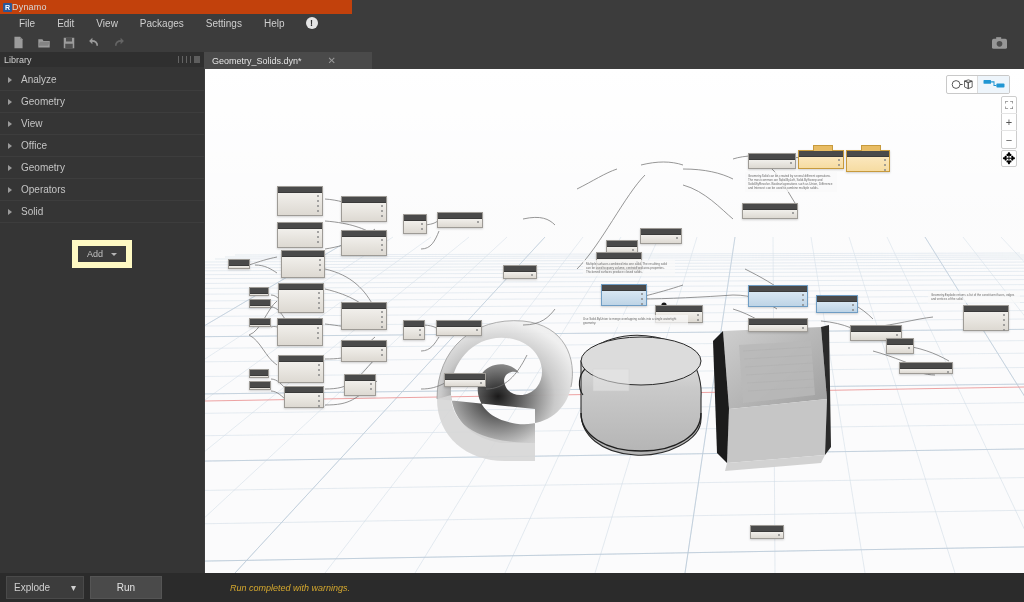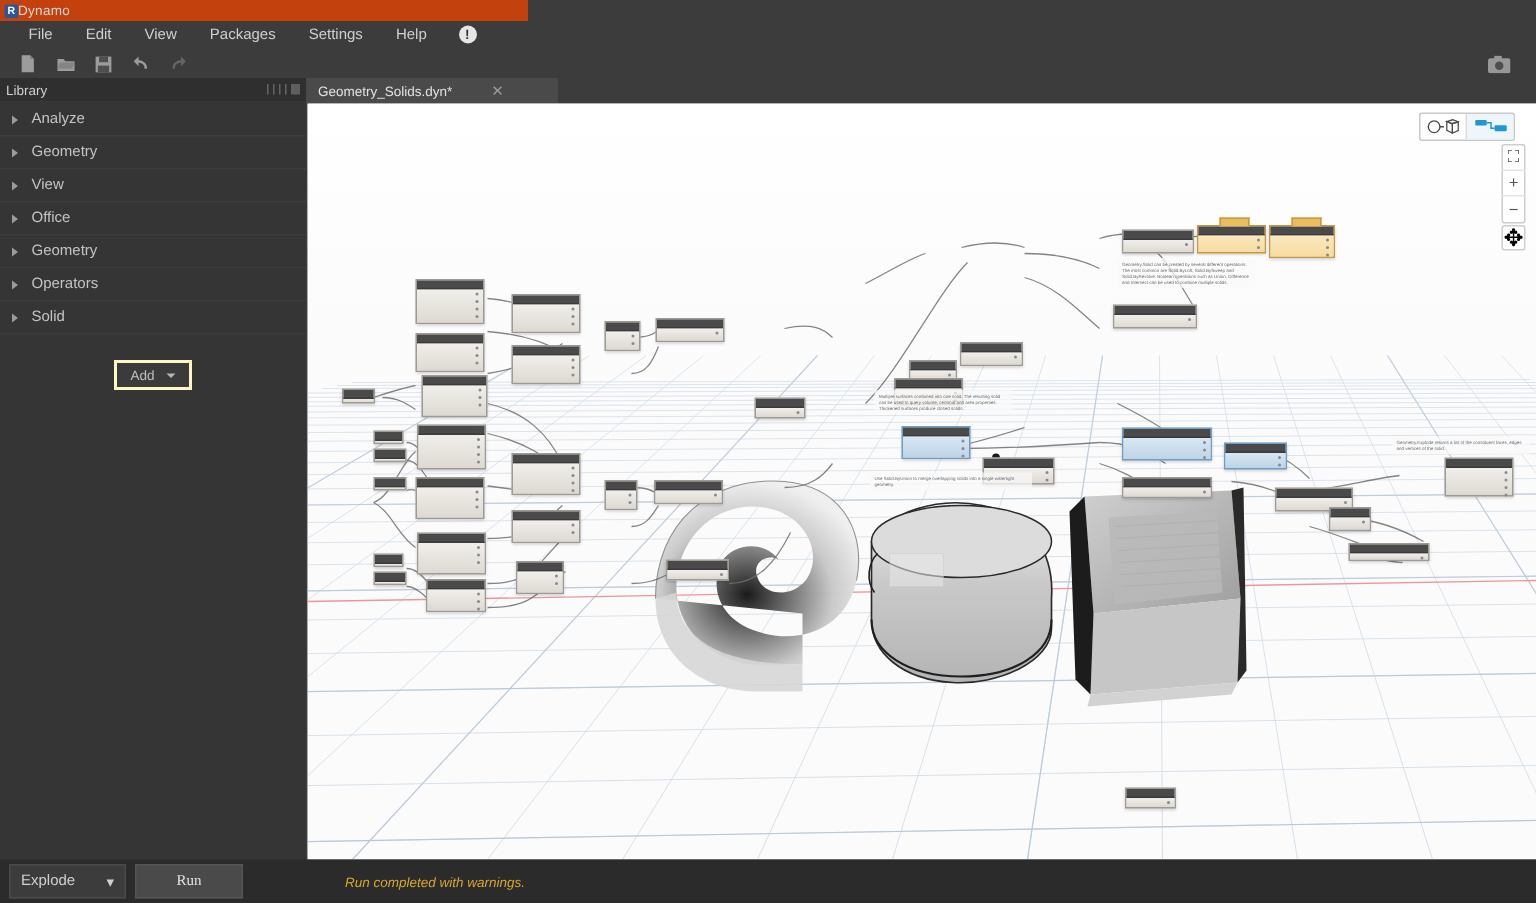--- a/index.html
+++ b/index.html
@@ -112,21 +112,21 @@
     padding-left: 8px; border-bottom: 1px solid #3d3d3d;
   }
   .caret {
     width: 0; height: 0; border-left: 4px solid #9b9b9b;
     border-top: 3px solid transparent; border-bottom: 3px solid transparent;
   }
   .lib-label { color: #c4c4c4; font-size: 10px; }
 
   .add-wrap { display: flex; justify-content: center; margin-top: 17px; }
   .add-btn {
-    border: 2px solid #fef9c3; color: #c0c0c0; font-size: 9px;
+    border: 6px solid #fef9c3; color: #c0c0c0; font-size: 9px;
     padding: 3px 9px; display: flex; align-items: center; gap: 8px;
     background: #3b3b3b;
   }
   .add-caret {
     width: 0; height: 0; border-top: 3px solid #b5b5b5;
     border-left: 3px solid transparent; border-right: 3px solid transparent;
   }
 
   
   .tabbar {
@@ -221,21 +221,21 @@
     background: #2b2b2b; display: flex; align-items: center;
   }
   .run-mode {
     margin-left: 6px; width: 78px; height: 23px; background: #3c3c3c;
     border: 1px solid #4a4a4a; color: #d0d0d0; font-size: 10px;
     display: flex; align-items: center; justify-content: space-between; padding: 0 7px;
   }
   .run-btn {
     margin-left: 6px; width: 72px; height: 23px; background: #4a4a4a;
     border: 1px solid #555; color: #e2e2e2; font-size: 10px;
-    display: flex; align-items: center; justify-content: center; font-family: Liberation Serif, serif;
+    display: flex; align-items: center; justify-content: center;
   }
   .status-msg {
     margin-left: 68px; color: #d5a82e; font-size: 9px; font-style: italic;
   }
 </style>
 </head>
 <body>
 
 <div id="app">
 

